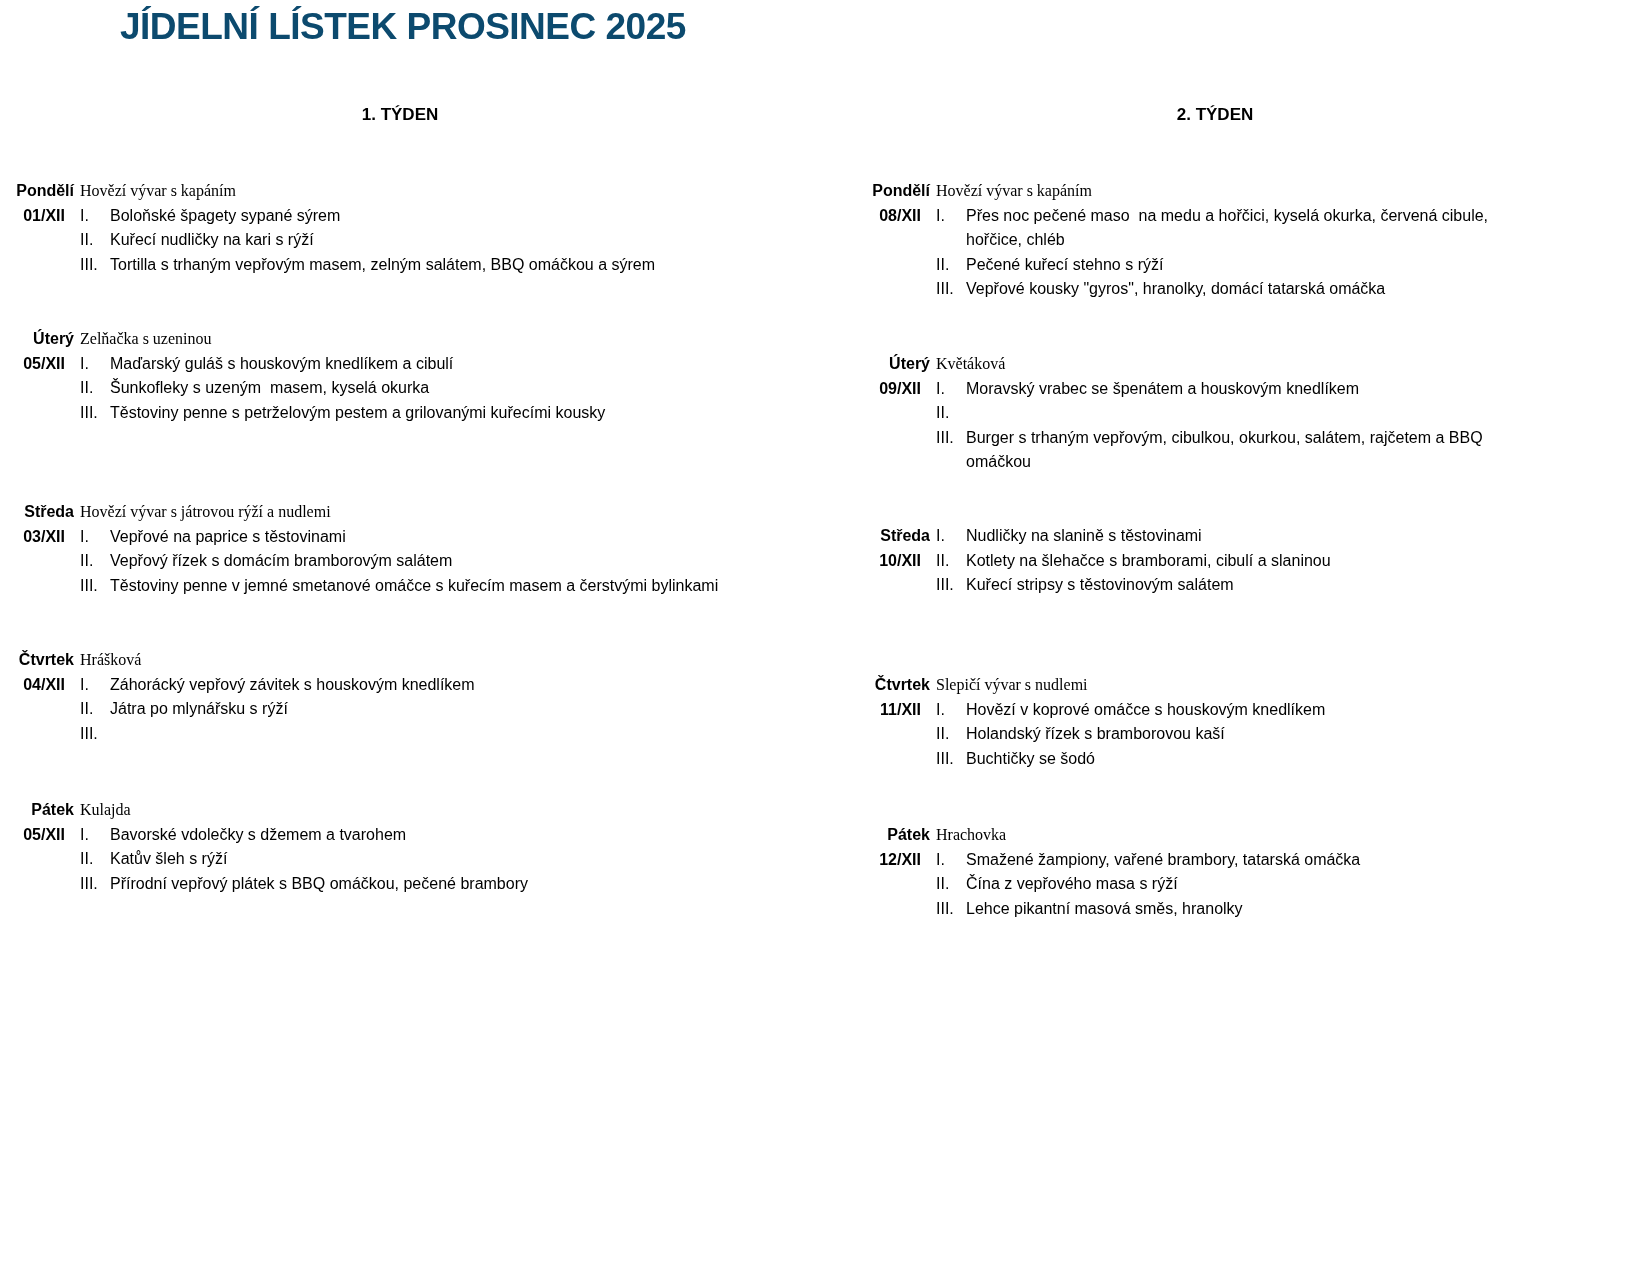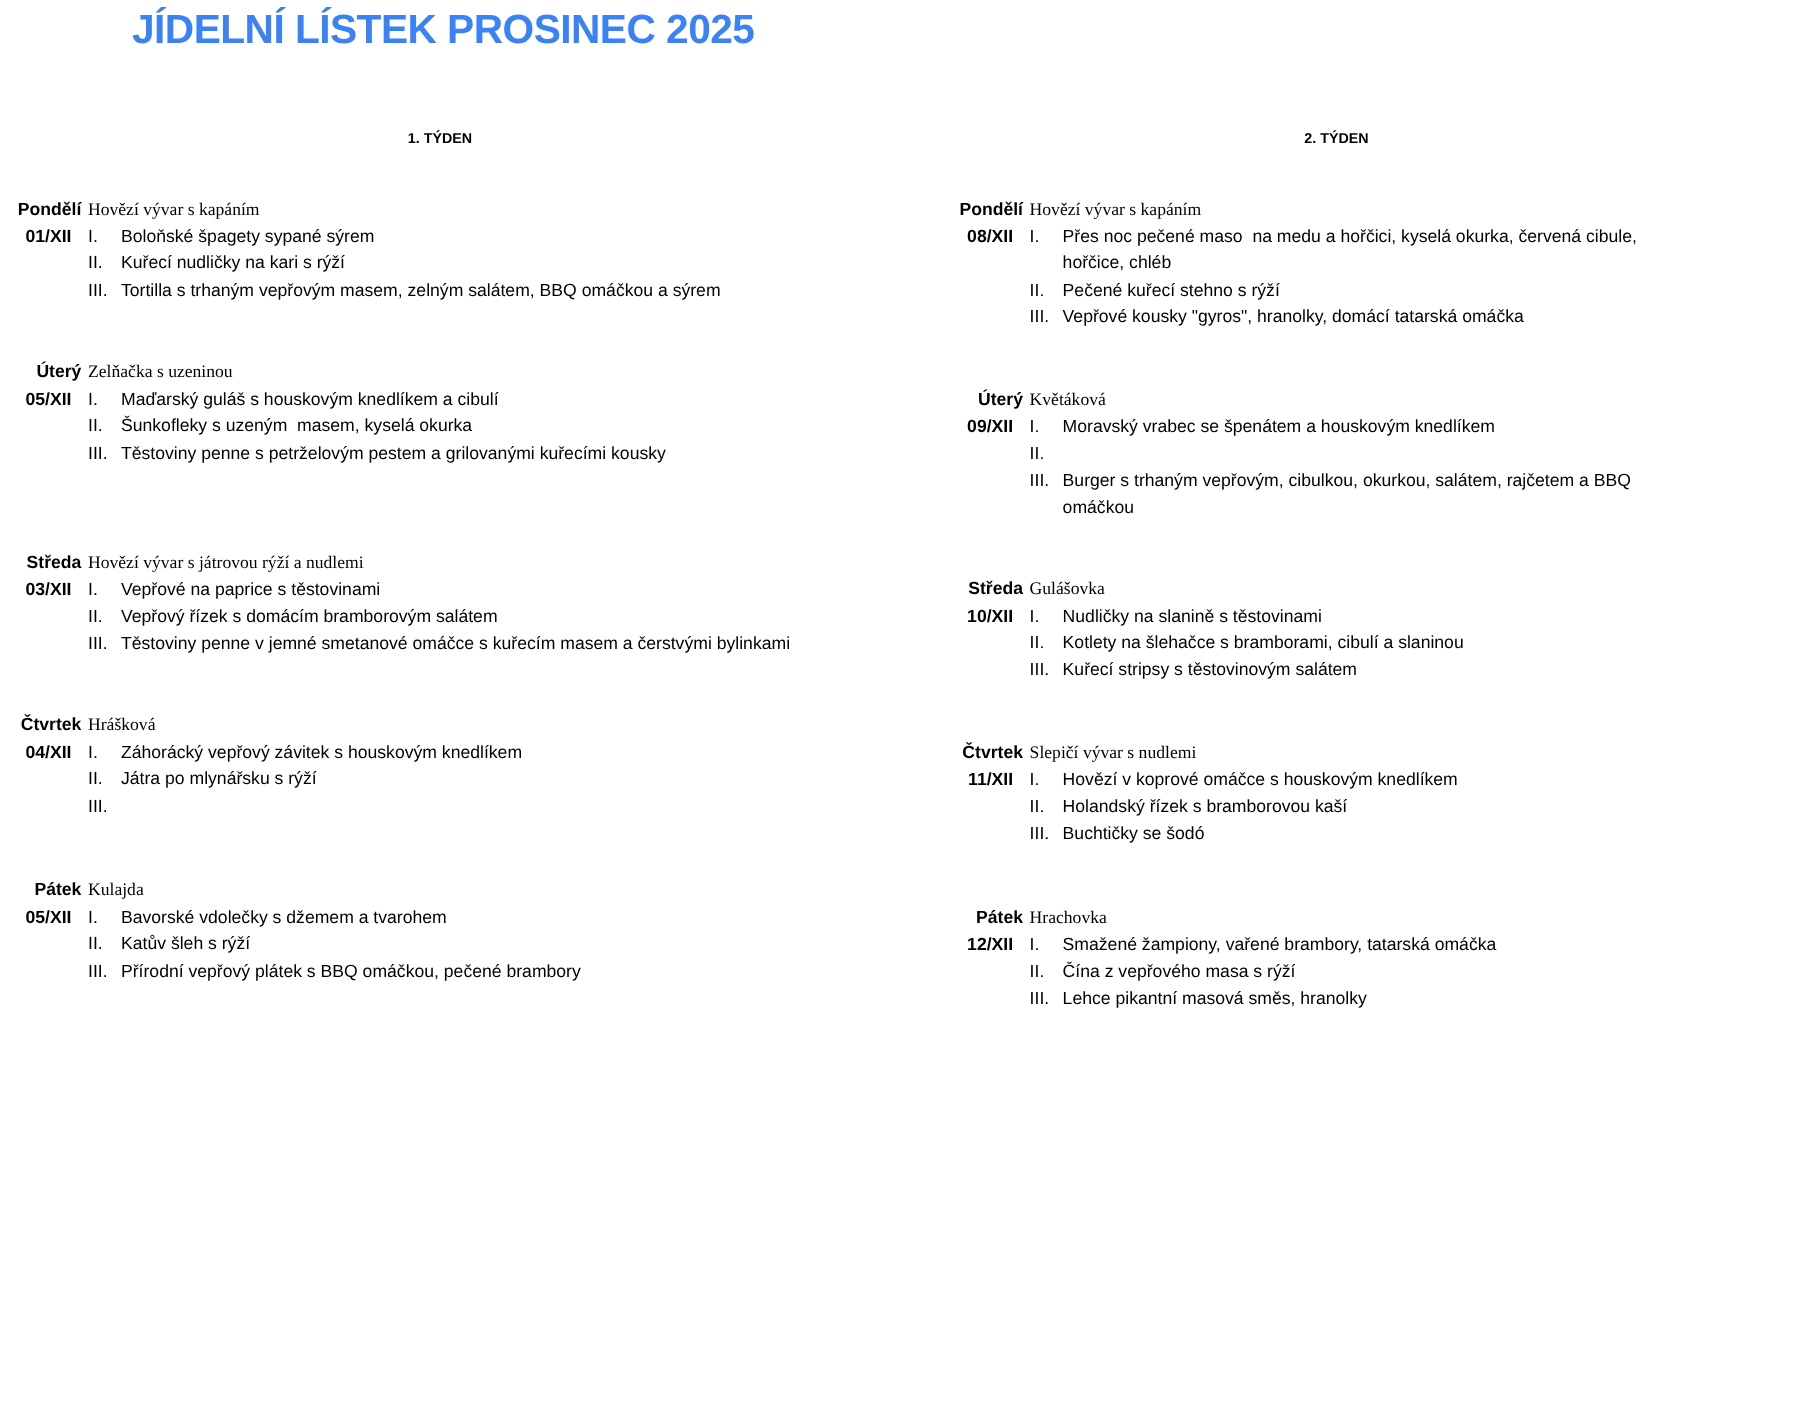--- a/index.html
+++ b/index.html
@@ -5,25 +5,25 @@
   html,body { margin:0; padding:0; background:#fff; }
   .page {
     position:relative; width:1650px; height:1275px;
     background:#ffffff; color:#000;
     font-family:"Liberation Sans", sans-serif;
     overflow:hidden;
   }
   .title {
     position:absolute; left:120px; top:6px;
     font-size:37px; font-weight:bold; letter-spacing:-0.5px;
-    white-space:nowrap; color:#3b82f6;
+    white-space:nowrap; color:#0c4a6e;
   }
   .week-heading {
-    position:absolute; top:118px; width:160px;
-    text-align:center; font-weight:bold; font-size:13px;
+    position:absolute; top:105px; width:160px;
+    text-align:center; font-weight:bold; font-size:17px;
   }
   .wh-1 { left:320px; }
   .wh-2 { left:1135px; }
 
   .day-block {
     position:absolute; display:flex; align-items:flex-start;
     font-size:16px; line-height:24.6px;
   }
   .day-col { width:74px; flex-shrink:0; text-align:right; font-weight:bold; }
   .day-date { padding-right:9px; }
@@ -198,21 +198,20 @@
       </div>
     </div>
   </div>
 
   <div class="day-block week2" style="left:856px; top:524px;">
     <div class="day-col">
       <div class="day-name">Středa</div>
       <div class="day-date">10/XII</div>
     </div>
     <div class="content-col">
-      <div class="soup">Gulášovka</div>
       <div class="menu-item">
         <span class="num">I.</span>
         <span class="dish">Nudličky na slanině s těstovinami</span>
       </div>
       <div class="menu-item">
         <span class="num">II.</span>
         <span class="dish">Kotlety na šlehačce s bramborami, cibulí a slaninou</span>
       </div>
       <div class="menu-item">
         <span class="num">III.</span>

